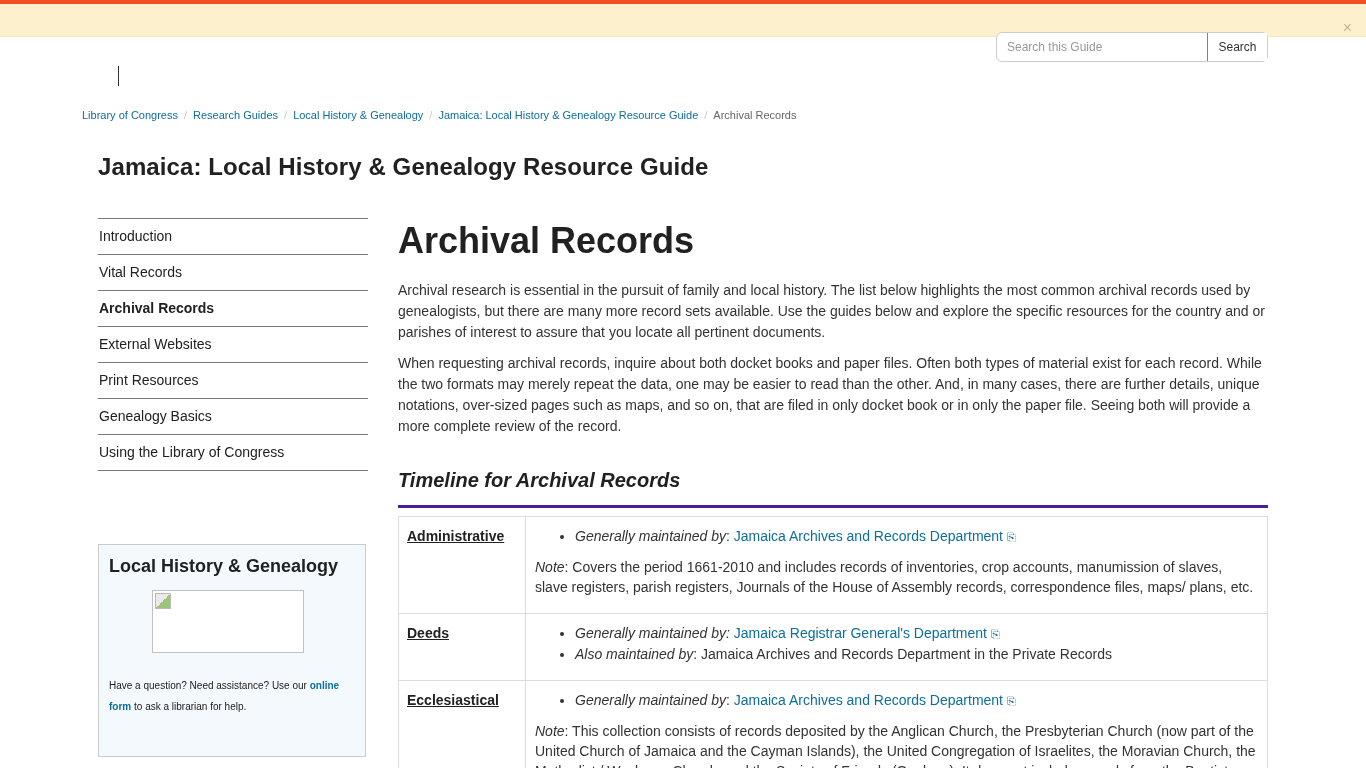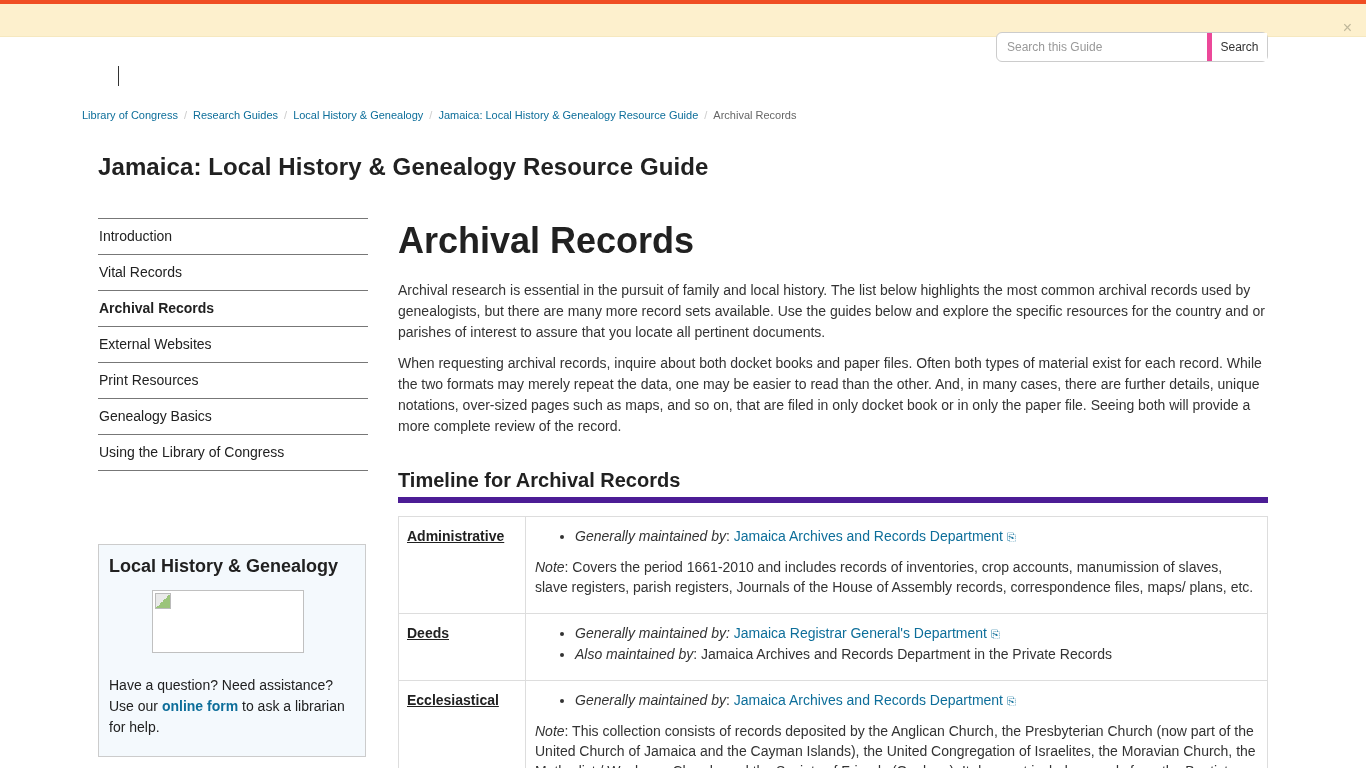--- a/index.html
+++ b/index.html
@@ -27,21 +27,21 @@
       position: absolute; left: 996px; top: 32px; width: 272px; height: 30px;
       display: flex; border: 1px solid #cccccc; border-radius: 6px; background: #fff;
     }
     .search-input {
       flex: 1; border: none; outline: none;
       font-family: "Liberation Sans", sans-serif; font-size: 12px; color: #555;
       padding: 0 10px; background: transparent;
     }
     .search-input::placeholder { color: #999999; }
     .search-button {
-      width: 60px; border: none; border-left: 5px solid #ec4899; background: #fff;
+      width: 60px; border: none; border-left: 1px solid #ec4899; background: #fff;
       font-family: "Liberation Sans", sans-serif; font-size: 12px; color: #333;
       cursor: pointer;
     }
 
     
     .logo-divider { position: absolute; left: 118px; top: 66px; width: 1px; height: 20px; background: #333; }
 
     
     .breadcrumb {
       position: absolute; left: 82px; top: 108px;
@@ -76,34 +76,34 @@
     }
     .side-box-title { font-size: 18px; font-weight: bold; color: #212121; line-height: 22px; }
     .side-box-img {
       width: 152px; height: 63px; margin: 13px auto 0 auto;
       border: 1px solid #c0c0c0; background: #fff; position: relative; left: -4px;
     }
     .side-box-img .broken {
       position: absolute; left: 2px; top: 2px; width: 16px; height: 16px;
       border: 1px solid #bbb; background: linear-gradient(135deg, #eaeaea 50%, #9bc47a 50%);
     }
-    .side-box-text { margin-top: 22px; font-size: 14px; line-height: 21px; color: #212121; }
+    .side-box-text { margin-top: 22px; font-size: 10px; line-height: 21px; color: #212121; }
     .side-box-text a { font-weight: bold; color: #0d6e9a; }
 
     
     .main { position: absolute; left: 398px; top: 218px; width: 870px; }
     .page-title { font-size: 36px; font-weight: bold; color: #212121; line-height: 42px; margin-top: 2px; }
     .para { font-size: 14px; line-height: 21px; color: #333333; margin-top: 0; }
     .para.p1 { position: absolute; top: 62px; left: 0; width: 870px; }
     .para.p2 { position: absolute; top: 135px; left: 0; width: 870px; }
 
     .section-title {
       position: absolute; top: 250px; left: 0; width: 870px;
       font-size: 20px; font-weight: bold; color: #212121;
-      padding-bottom: 5px; border-bottom: 6px solid #4c1d95; line-height: 24px;
+      padding-bottom: 13px; border-bottom: 3px solid #4c1d95; line-height: 24px; font-style: italic;
     }
 
     .timeline-table {
       position: absolute; top: 298px; left: 0; width: 870px;
       border-collapse: collapse; font-size: 14px; color: #333;
     }
     .timeline-table td {
       border: 1px solid #dddddd; vertical-align: top;
     }
     .timeline-table td.label-cell {

